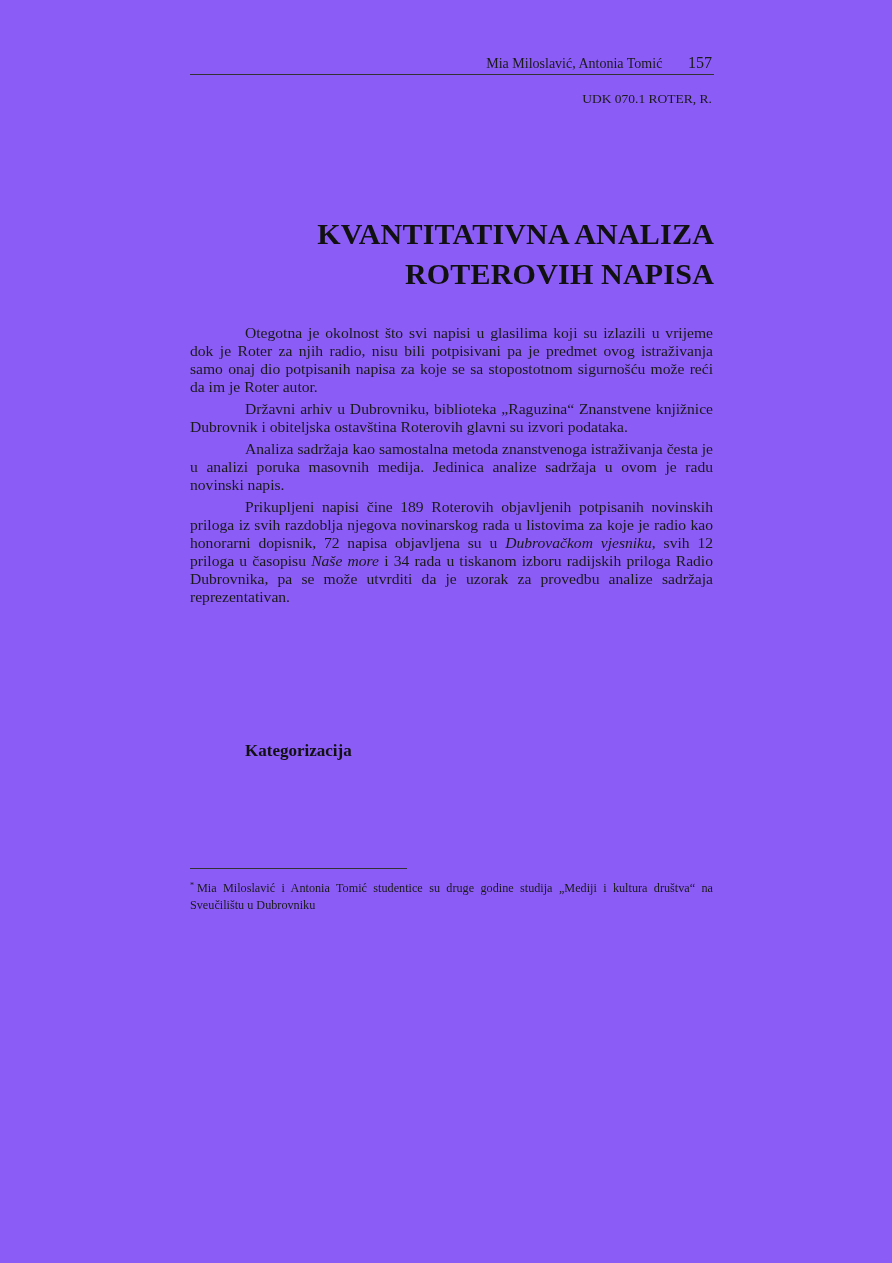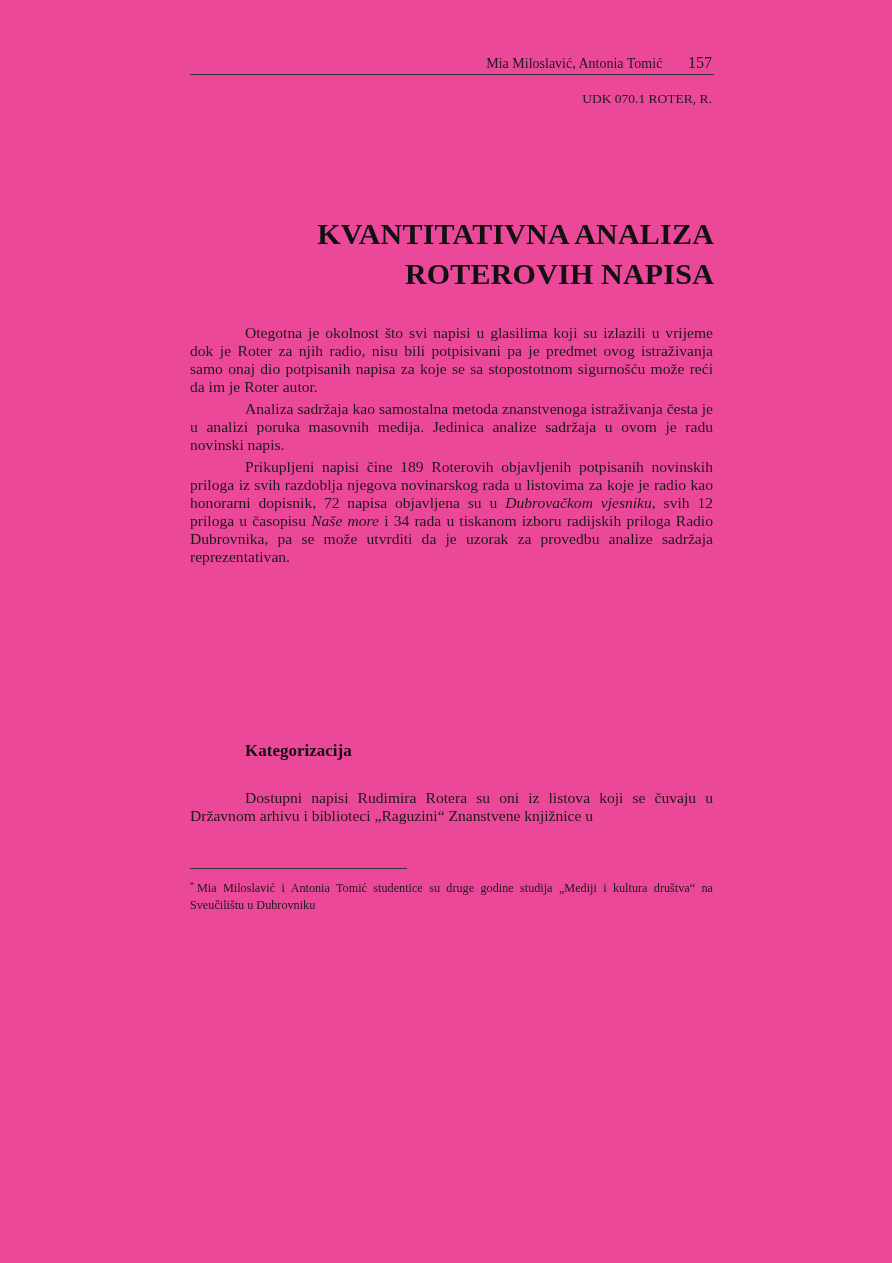--- a/index.html
+++ b/index.html
@@ -13,21 +13,21 @@
       position: relative;
       overflow: hidden;
       font-family: "Liberation Serif", "DejaVu Serif", serif;
       color: #1a1a1a;
     }
     .page {
       position: absolute;
       left: 0; top: 0;
       width: 892px;
       height: 1263px;
-      background: #ec4899;
+      background: #8b5cf6;
     }
     .running-header {
       position: absolute;
       left: 190px;
       top: 52px;
       width: 524px;
       height: 22px;
       border-bottom: 1.3px solid #333;
       font-size: 14.5px;
       line-height: 22px;
@@ -140,29 +140,27 @@
   <div class="udk">UDK 070.1 ROTER, R.</div>
 
 
   <div class="title">
     <div>KVANTITATIVNA ANALIZA</div>
     <div>ROTEROVIH NAPISA</div>
   </div>
 
   <div class="body body-1">
     <p>Otegotna je okolnost što svi napisi u glasilima koji su izlazili u vrijeme dok je Roter za njih radio, nisu bili potpisivani pa je predmet ovog istraživanja samo onaj dio potpisanih napisa za koje se sa stopostotnom sigurnošću može reći da im je Roter autor.</p>
+    <p>Državni arhiv u Dubrovniku, biblioteka „Raguzina“ Znanstvene knjižnice Dubrovnik i obiteljska ostavština Roterovih glavni su izvori podataka.</p>
     <p>Analiza sadržaja kao samostalna metoda znanstvenoga istraživanja česta je u analizi poruka masovnih medija. Jedinica analize sadržaja u ovom je radu novinski napis.</p>
     <p><span>Prikupljeni napisi čine 189 Roterovih objavljenih potpisanih novinskih priloga iz svih razdoblja njegova novinarskog rada u listovima za koje je radio kao honorarni dopisnik, 72 napisa objavljena su u </span><em>Dubrovačkom vjesniku</em><span>, svih 12 priloga u časopisu </span><em>Naše more</em><span> i 34 rada u tiskanom izboru  radijskih priloga Radio Dubrovnika, pa se može utvrditi da je uzorak za provedbu analize sadržaja reprezentativan.</span></p>
   </div>
 
   <div class="section-heading">Kategorizacija</div>
 
-  <div class="body body-2">
-    <p>Dostupni napisi Rudimira Rotera su oni iz listova koji se čuvaju u Državnom arhivu i biblioteci „Raguzini“  Znanstvene knjižnice u</p>
-  </div>
 
   <div class="footnote-rule"></div>
 
   <div class="footnote">
     <sup>*</sup><span>Mia Miloslavić i Antonia Tomić studentice su druge godine studija „Mediji i kultura društva“ na Sveučilištu u Dubrovniku</span>
   </div>
 
 </div>
 
 </body></html>

